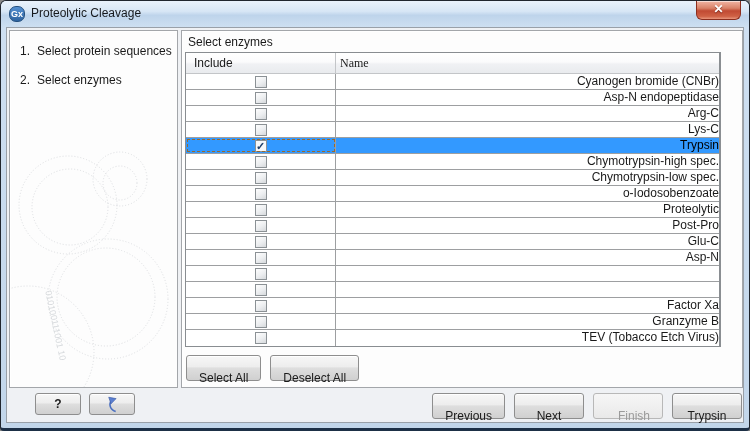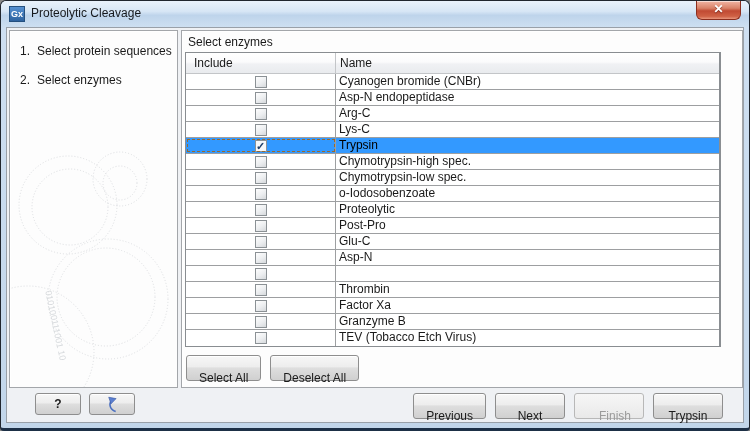--- a/index.html
+++ b/index.html
@@ -15,21 +15,21 @@
 
   
   .titlebar {
     position:absolute; top:0; left:0; right:0; height:26px;
     background:linear-gradient(#e9f2fb 0%, #d7e6f5 40%, #bed4eb 55%, #cddff1 100%);
     border-radius:5px 5px 0 0;
   }
   .app-icon {
     position:absolute; left:8px; top:5px; width:16px; height:16px;
     background:linear-gradient(#5490d2, #2e639f); border:1px solid #24507f;
-    border-radius:0; color:#fff; font-size:9px; font-weight:bold;
+    border-radius:7px; color:#fff; font-size:9px; font-weight:bold;
     display:flex; align-items:center; justify-content:center; letter-spacing:0;
   }
   .title-text { position:absolute; left:30px; top:0; line-height:25px; color:#16191d; }
   .close-button {
     position:absolute; top:0; right:8px; width:45px; height:19px;
     border:1px solid #8c2e1e; border-top:none; border-radius:0 0 6px 6px;
     background:linear-gradient(#f1b5a4 0%, #d98268 40%, #c14a33 55%, #cf6145 85%, #e9967d 100%);
     box-shadow:inset 0 1px 0 rgba(255,255,255,.55);
     color:#fff; text-align:center; line-height:17px; font-weight:bold; font-size:12px;
     cursor:default;
@@ -60,28 +60,28 @@
   .enzyme-table {
     position:absolute; top:21px; left:3px; right:21px;
     background:#fff; border:1px solid #898d91; border-right:2px solid #8a8e92;
   }
   .thead {
     display:flex; height:21px; line-height:20px;
     background:linear-gradient(#ffffff 0%, #fbfbfc 45%, #f0f1f4 55%, #e9ebee 100%);
     border-bottom:1px solid #c3c5c8;
   }
   .th-include { width:150px; border-right:1px solid #c3c5c8; padding-left:8px; }
-  .th-name { flex:1; padding-left:4px; }
+  .th-name { flex:1; padding-left:4px;font-family:Liberation Serif, serif; }
   .trow { display:flex; height:16px; border-bottom:1px solid #9d9fa1; background:#fff; }
   .trow:last-child { border-bottom:none; }
   .cell-include {
     width:150px; border-right:1px solid #9d9fa1;
     display:flex; align-items:center; justify-content:center;
   }
-  .cell-name { flex:1; padding-left:3px; line-height:15px; white-space:nowrap; overflow:hidden; }
+  .cell-name { flex:1; padding-left:3px; line-height:15px; white-space:nowrap; overflow:hidden;text-align:right; }
   .trow.selected, .trow.selected .cell-include { background:var(--sel,#3399ff); }
   .trow.selected .cell-name { color:#000000; }
   .cell-include.focused { outline:1px dashed #9a6a2c; outline-offset:-2px; }
   .checkbox {
     width:12px; height:12px; border:1px solid #8b9195;
     background:linear-gradient(150deg, #fefefe 0%, #eceef0 55%, #d6d9dc 100%);
     display:flex; align-items:center; justify-content:center;
     font-size:11px; font-weight:bold; color:#22406b; line-height:10px;
   }
   .checkbox.checked { background:#f6f8fa; }
@@ -100,21 +100,21 @@
     color:#9b9b9b; border-color:#b8b8b8;
     background:linear-gradient(#f6f6f6, #e9e9e9);
     box-shadow:none;
     text-align:right;
   }
   .btn.icon-btn { width:46px; padding:0; font-weight:bold; }
 
   
   .footer { position:absolute; left:0; right:0; bottom:0; height:36px; }
   .footer-left { position:absolute; left:28px; top:7px; display:flex; gap:8px; }
-  .footer-right { position:absolute; right:20px; top:7px; display:flex; gap:9px; }
+  .footer-right { position:absolute; right:1px; top:7px; display:flex; gap:9px; }
   .footer-right .btn { min-width:70px; }
 </style>
 </head>
 <body>
 
 <div class="window">
 
   <div class="titlebar">
     <div class="app-icon">Gx</div>
     <div class="title-text">Proteolytic Cleavage</div>
@@ -233,21 +233,20 @@
             </div>
             <div class="trow">
               <div class="cell-include">
                 <span class="checkbox"></span>
               </div>
             </div>
             <div class="trow">
               <div class="cell-include">
                 <span class="checkbox"></span>
               </div>
-              <div class="cell-name">Thrombin</div>
             </div>
             <div class="trow">
               <div class="cell-include">
                 <span class="checkbox"></span>
               </div>
               <div class="cell-name">Factor Xa</div>
             </div>
             <div class="trow">
               <div class="cell-include">
                 <span class="checkbox"></span>

